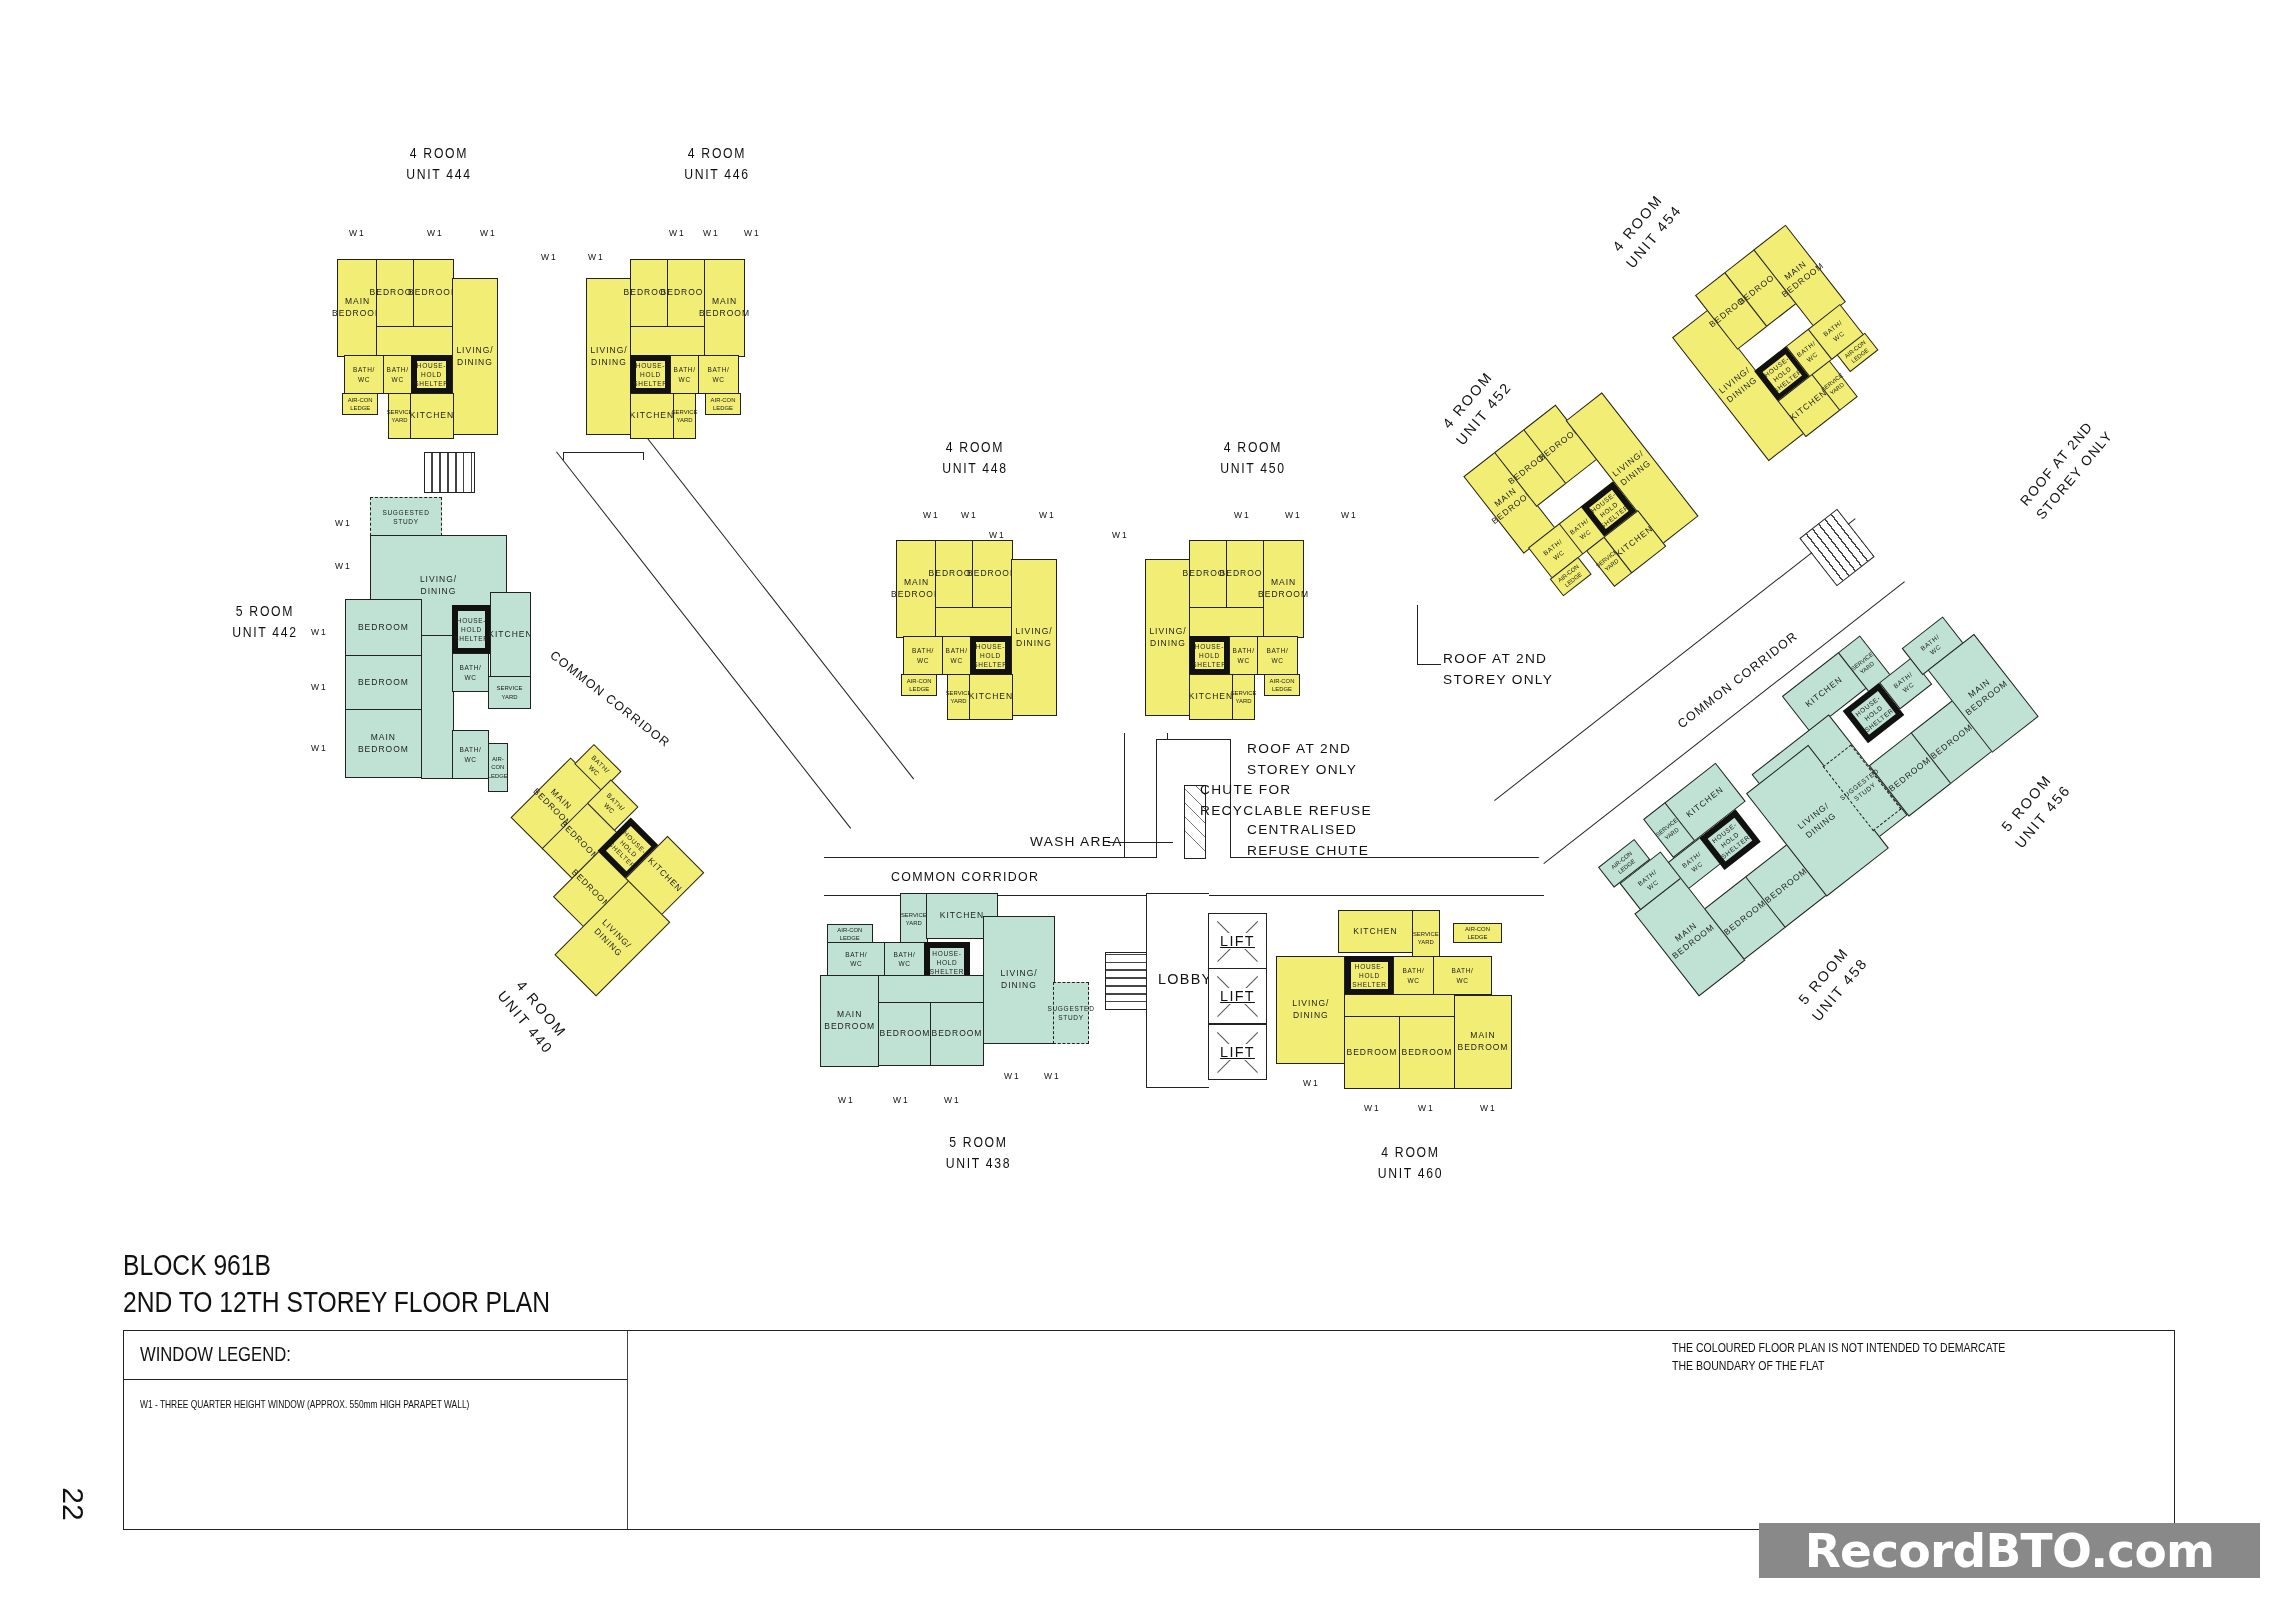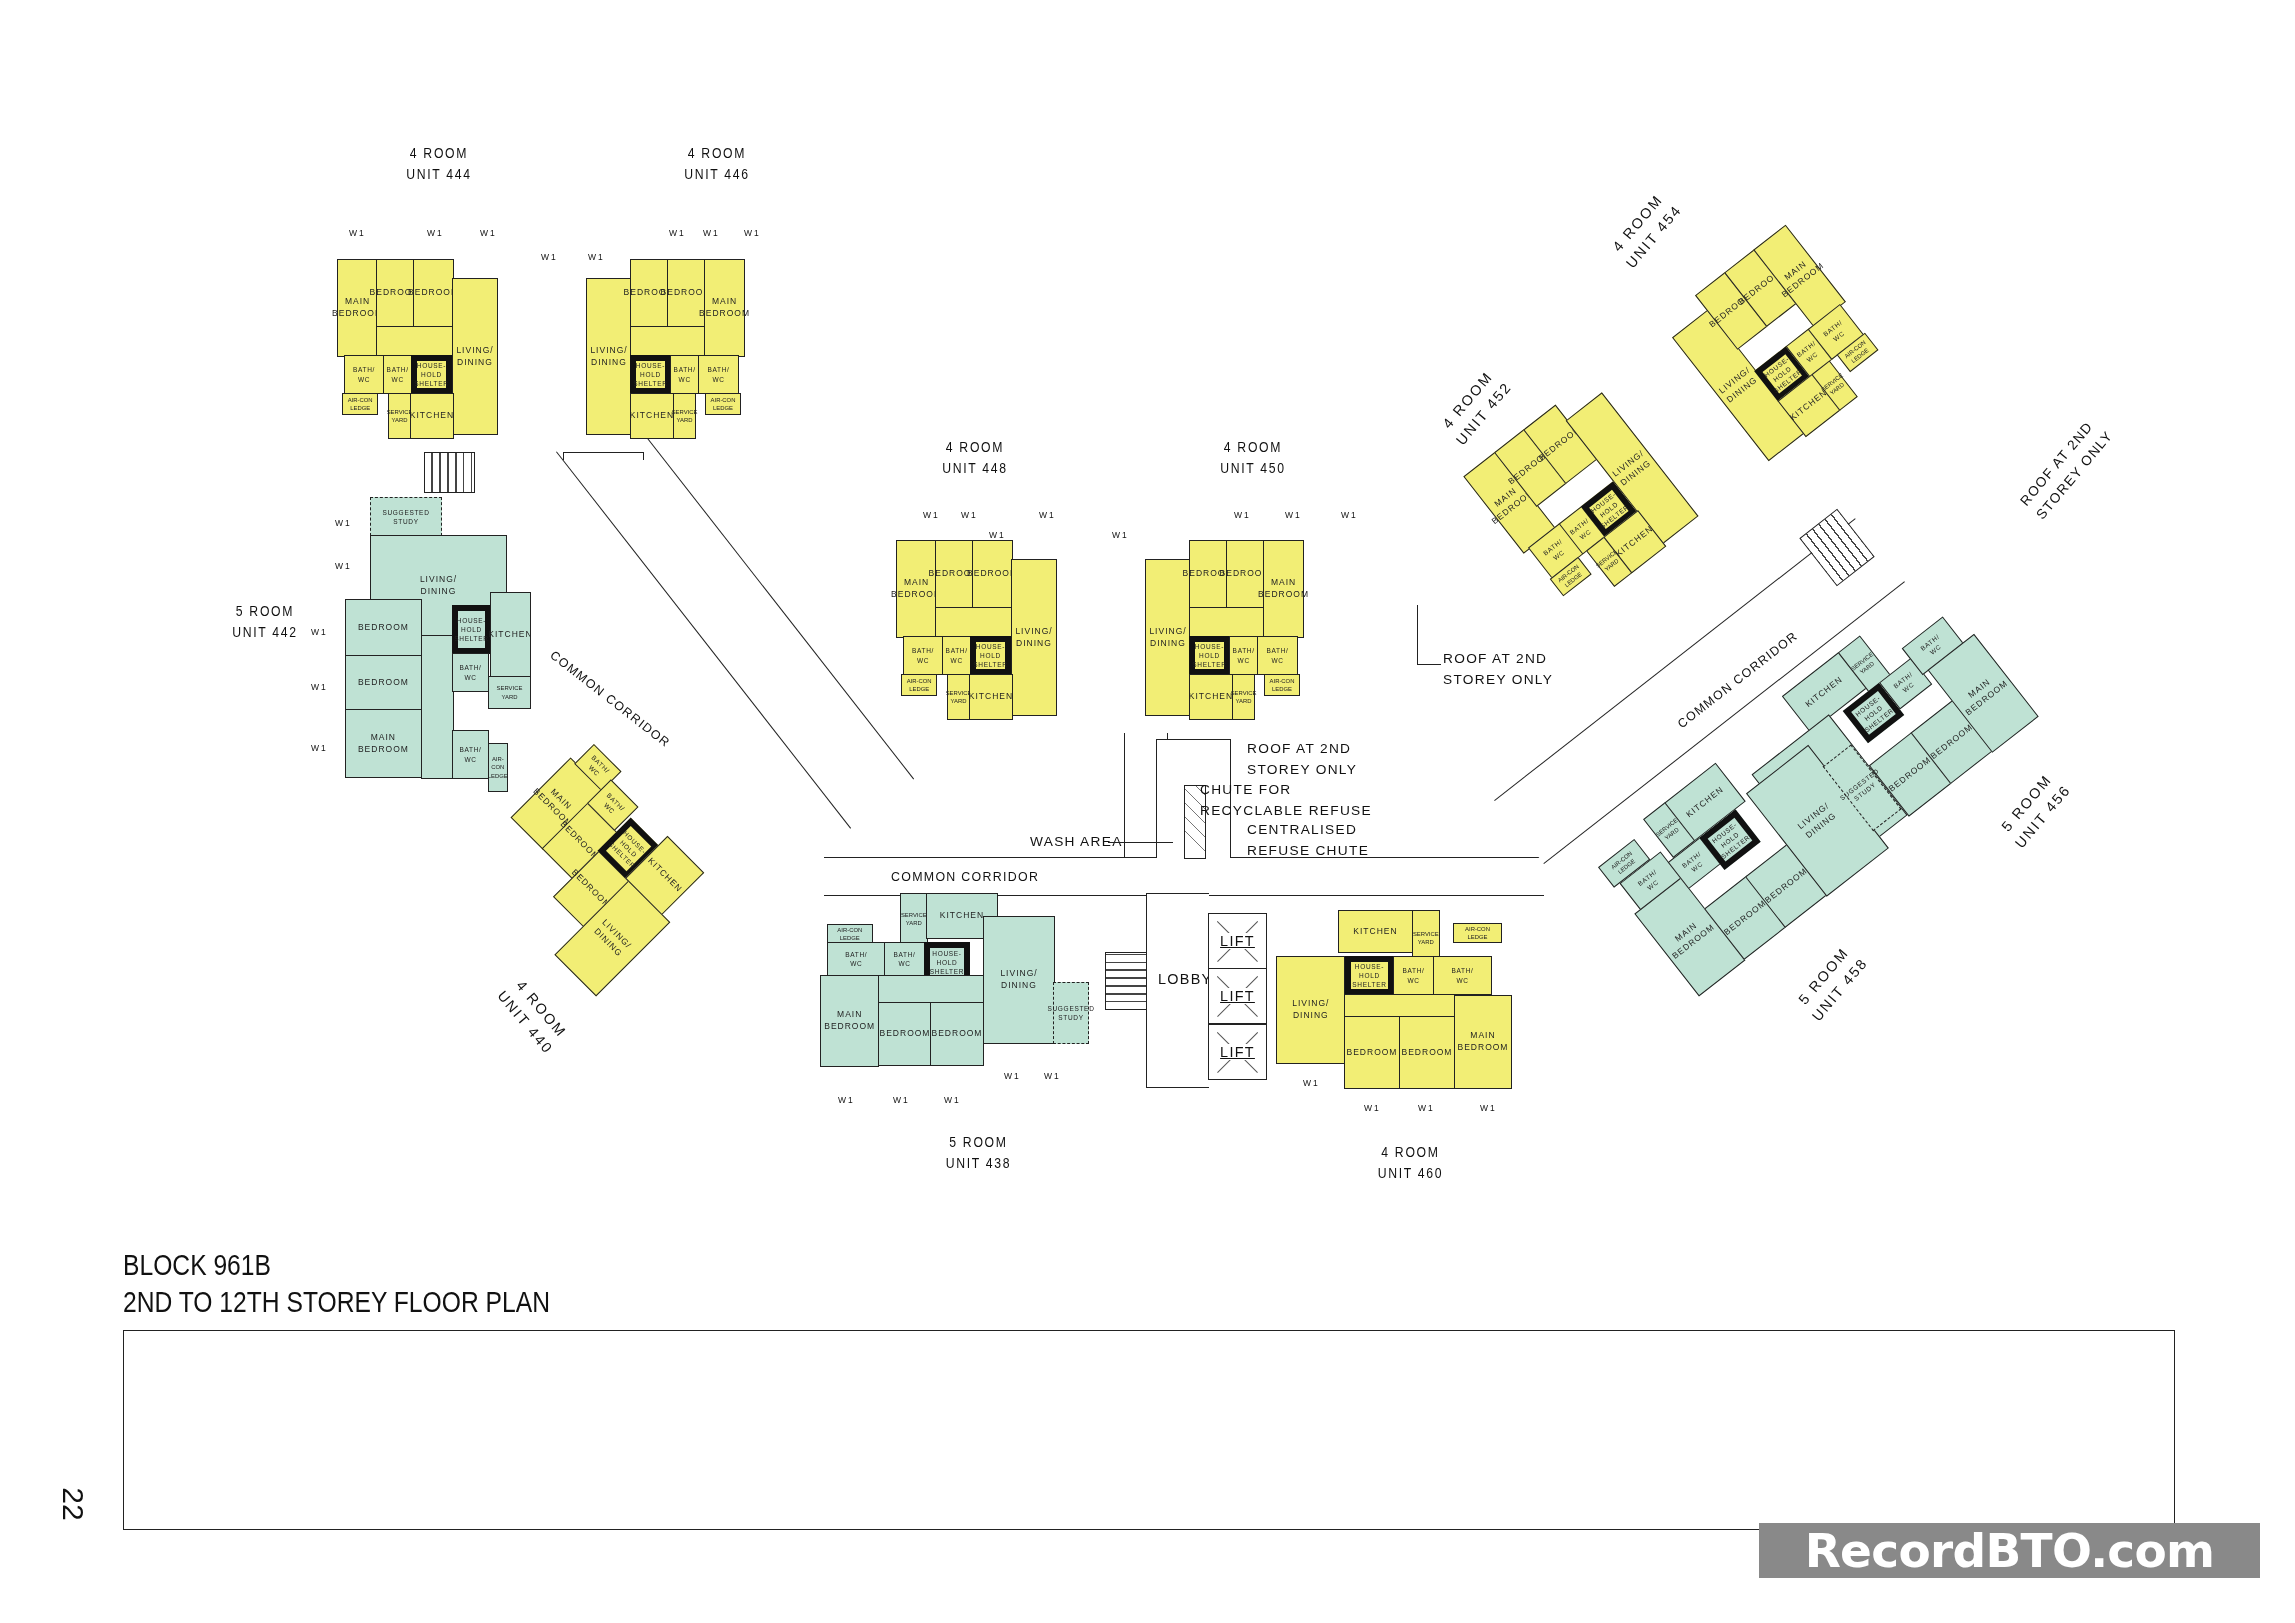--- a/index.html
+++ b/index.html
@@ -421,16 +421,25 @@
 REFUSE CHUTE</div>
 <div class="note" style="left:1030px;top:831px;">WASH AREA</div>
 <div class="arrow-line" style="left:1108px;top:842px;width:65px;height:1.3px;"></div>
 
 <div class="block-title">
   <div>BLOCK 961B</div>
   <div>2ND TO 12TH STOREY FLOOR PLAN</div>
 </div>
 
 <div class="legend-box">
+  <div class="cell" style="left:0;width:504px;">
+    <div style="position:absolute;left:15.7px;top:11.8px;font-size:19.6px;transform:scaleX(0.85);transform-origin:left top;">WINDOW LEGEND:</div>
+    <div style="position:absolute;left:0;right:0;top:48px;height:1.3px;background:#222;"></div>
+    <div style="position:absolute;left:15.7px;top:67px;font-size:10.5px;transform:scaleX(0.8);transform-origin:left top;white-space:nowrap;">W1  -  THREE QUARTER HEIGHT WINDOW (APPROX. 550mm HIGH PARAPET WALL)</div>
+  </div>
+  <div class="cell" style="left:1544px;width:506px;border-right:none;">
+    <div style="position:absolute;left:3.9px;top:7.9px;font-size:12.4px;line-height:18.3px;white-space:pre;transform:scaleX(0.85);transform-origin:left top;">THE COLOURED FLOOR PLAN IS NOT INTENDED TO DEMARCATE
+THE BOUNDARY OF THE FLAT</div>
+  </div>
 </div>
 
 <div class="watermark">RecordBTO.com</div>
 
 
 </body></html>

